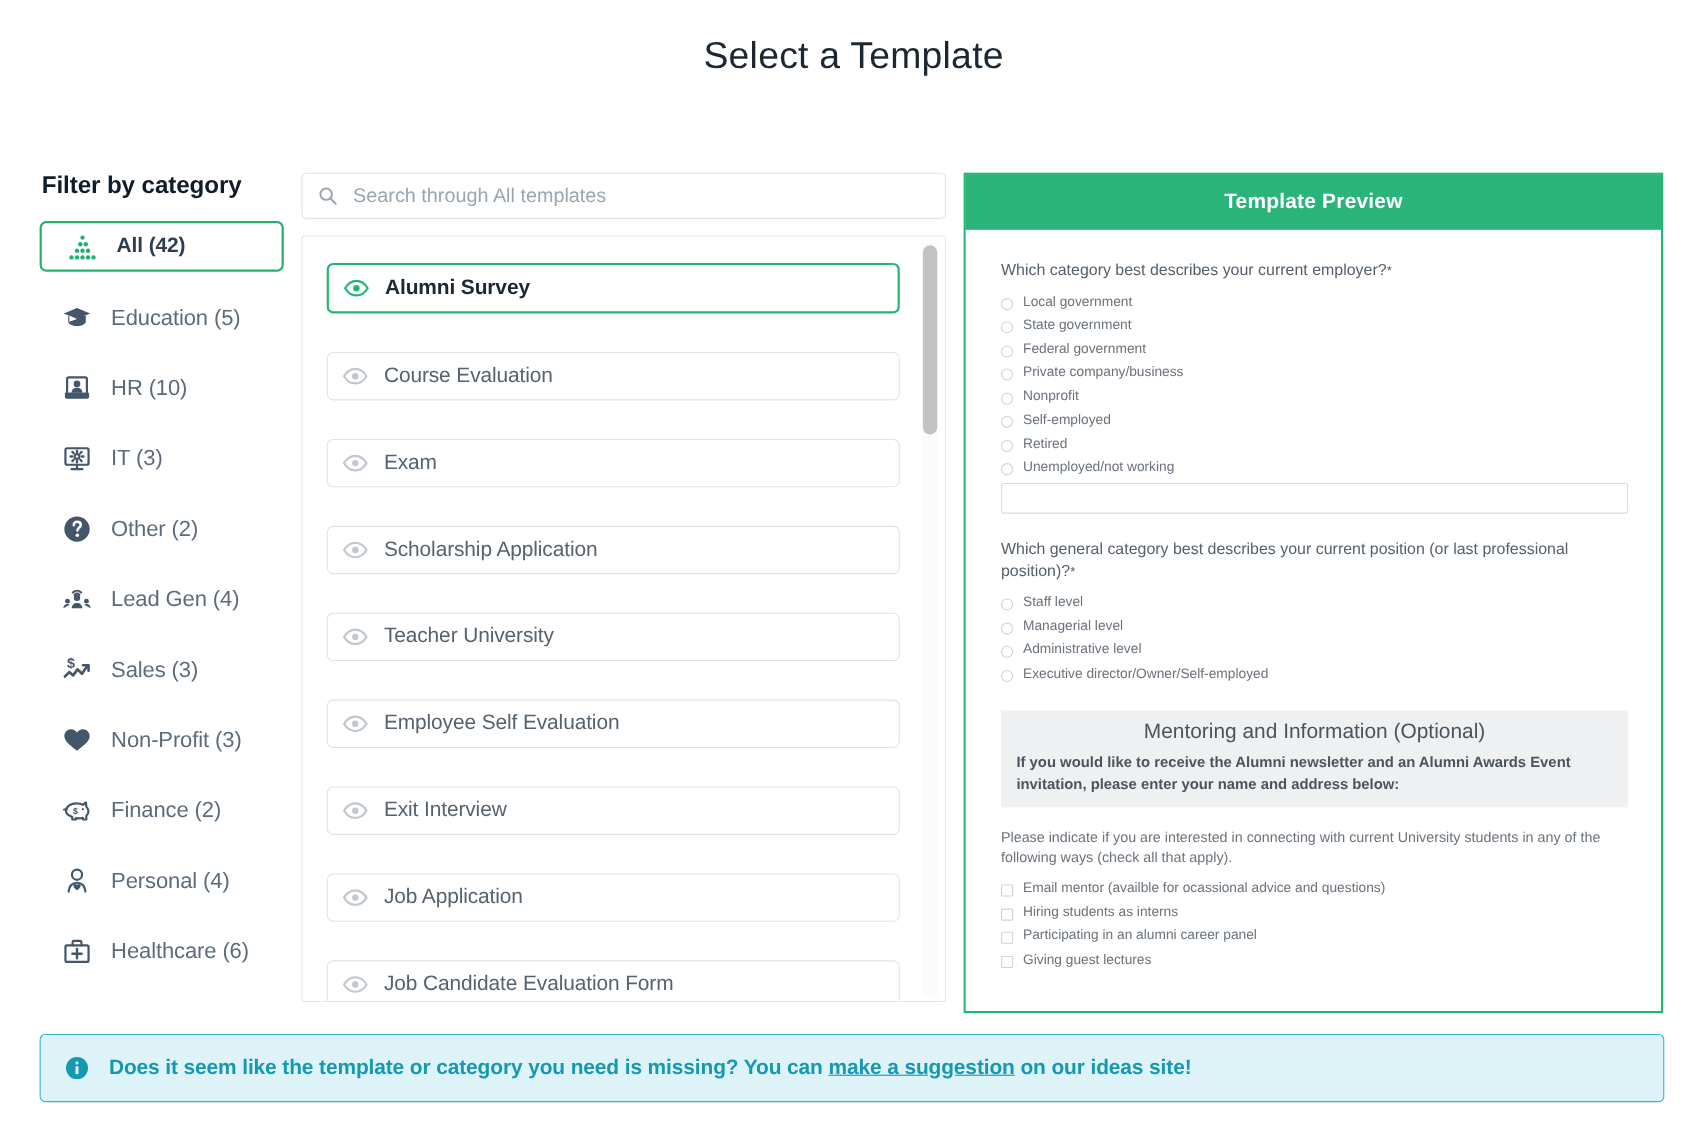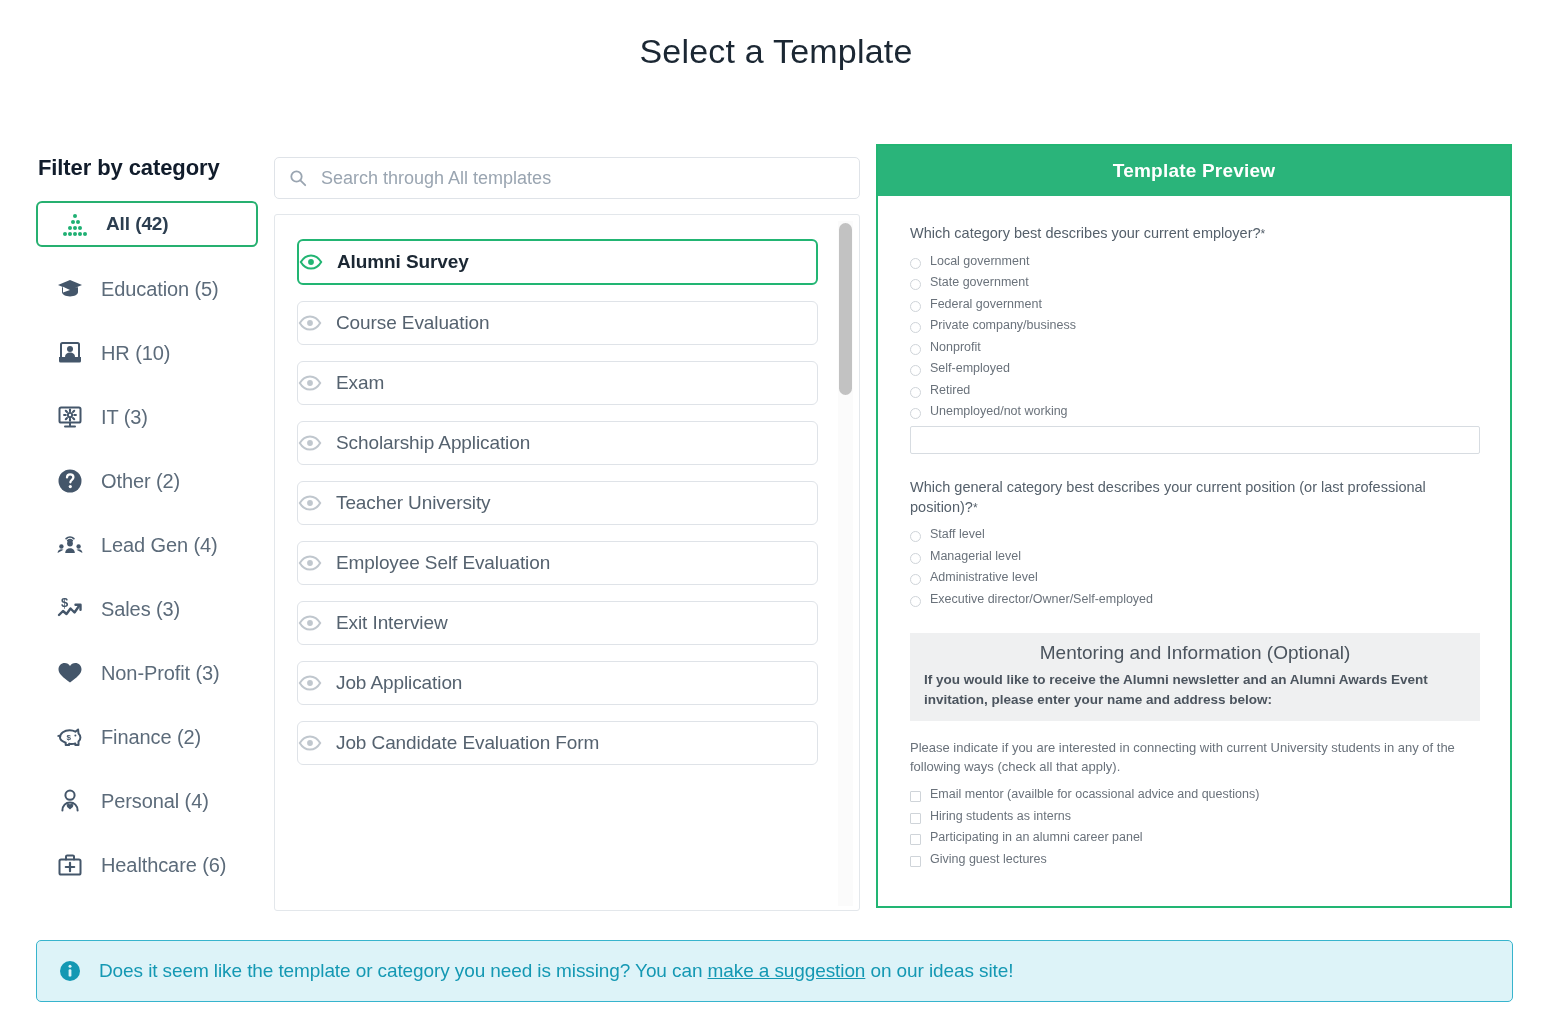--- a/index.html
+++ b/index.html
@@ -78,21 +78,21 @@
     background: #fff;
     border: 1px solid #e3e7eb;
     border-radius: 3px;
     overflow: hidden;
   }
   .list-inner { position: absolute; left: 0; top: 0; right: 0; bottom: 0; padding: 24px 22px 0 22px; }
   .tpl-item {
     display: flex; align-items: center;
     height: 44px; width: 521px;
     border: 1px solid #dfe3e8; border-radius: 6px;
-    margin-bottom: 16px; 
+    margin-bottom: 35px; padding-left: 13px;
     cursor: pointer; background: #fff;
   }
   .tpl-item.selected {
     border: 2px solid #22b573;
     height: 46px;
   }
   .eye { width: 26px; flex: 0 0 26px; margin-right: 12px; display: flex; align-items: center; color: #c0c7ce; }
   .tpl-item.selected .eye { color: #22b573; }
   .tpl-label { font-size: 19px; color: #55626f; letter-spacing: -.1px; }
   .tpl-item.selected .tpl-label { color: #1b2733; font-weight: 700; }
@@ -104,21 +104,21 @@
     background: #fbfbfb;
   }
   .scroll-thumb {
     position: absolute; right: 7px; top: 8px;
     width: 13px; height: 172px;
     background: #c2c2c2; border-radius: 7px;
   }
 
   
   .preview-panel {
-    position: absolute; left: 876px; top: 144px;
+    position: absolute; left: 876px; top: 157px;
     width: 636px; height: 764px;
     border: 2px solid #22b573;
     background: #fff;
   }
   .preview-header {
     height: 50px; background: #2ab47a;
     display: flex; align-items: center; justify-content: center;
     color: #fff; font-size: 19px; font-weight: 700; letter-spacing: .2px;
   }
   .preview-body {
@@ -167,21 +167,21 @@
 
   
   .info-banner {
     position: absolute; left: 36px; top: 940px;
     width: 1477px; height: 62px;
     background: #ddf3f8; border: 1px solid #37b4cd;
     border-radius: 5px;
     display: flex; align-items: center; padding-left: 22px;
   }
   .info-icon { margin-right: 18px; display: flex; color: #1498b3; }
-  .info-text { font-size: 19px; color: #1498b3; font-weight: 400; letter-spacing: -.1px; }
+  .info-text { font-size: 19px; color: #1498b3; font-weight: 700; letter-spacing: -.1px; }
   .info-text a { color: #1498b3; text-decoration: underline; }
 </style>
 </head>
 <body>
 
 <div class="page">
 
   <div class="page-title">Select a Template</div>
 
   <div class="sidebar">

